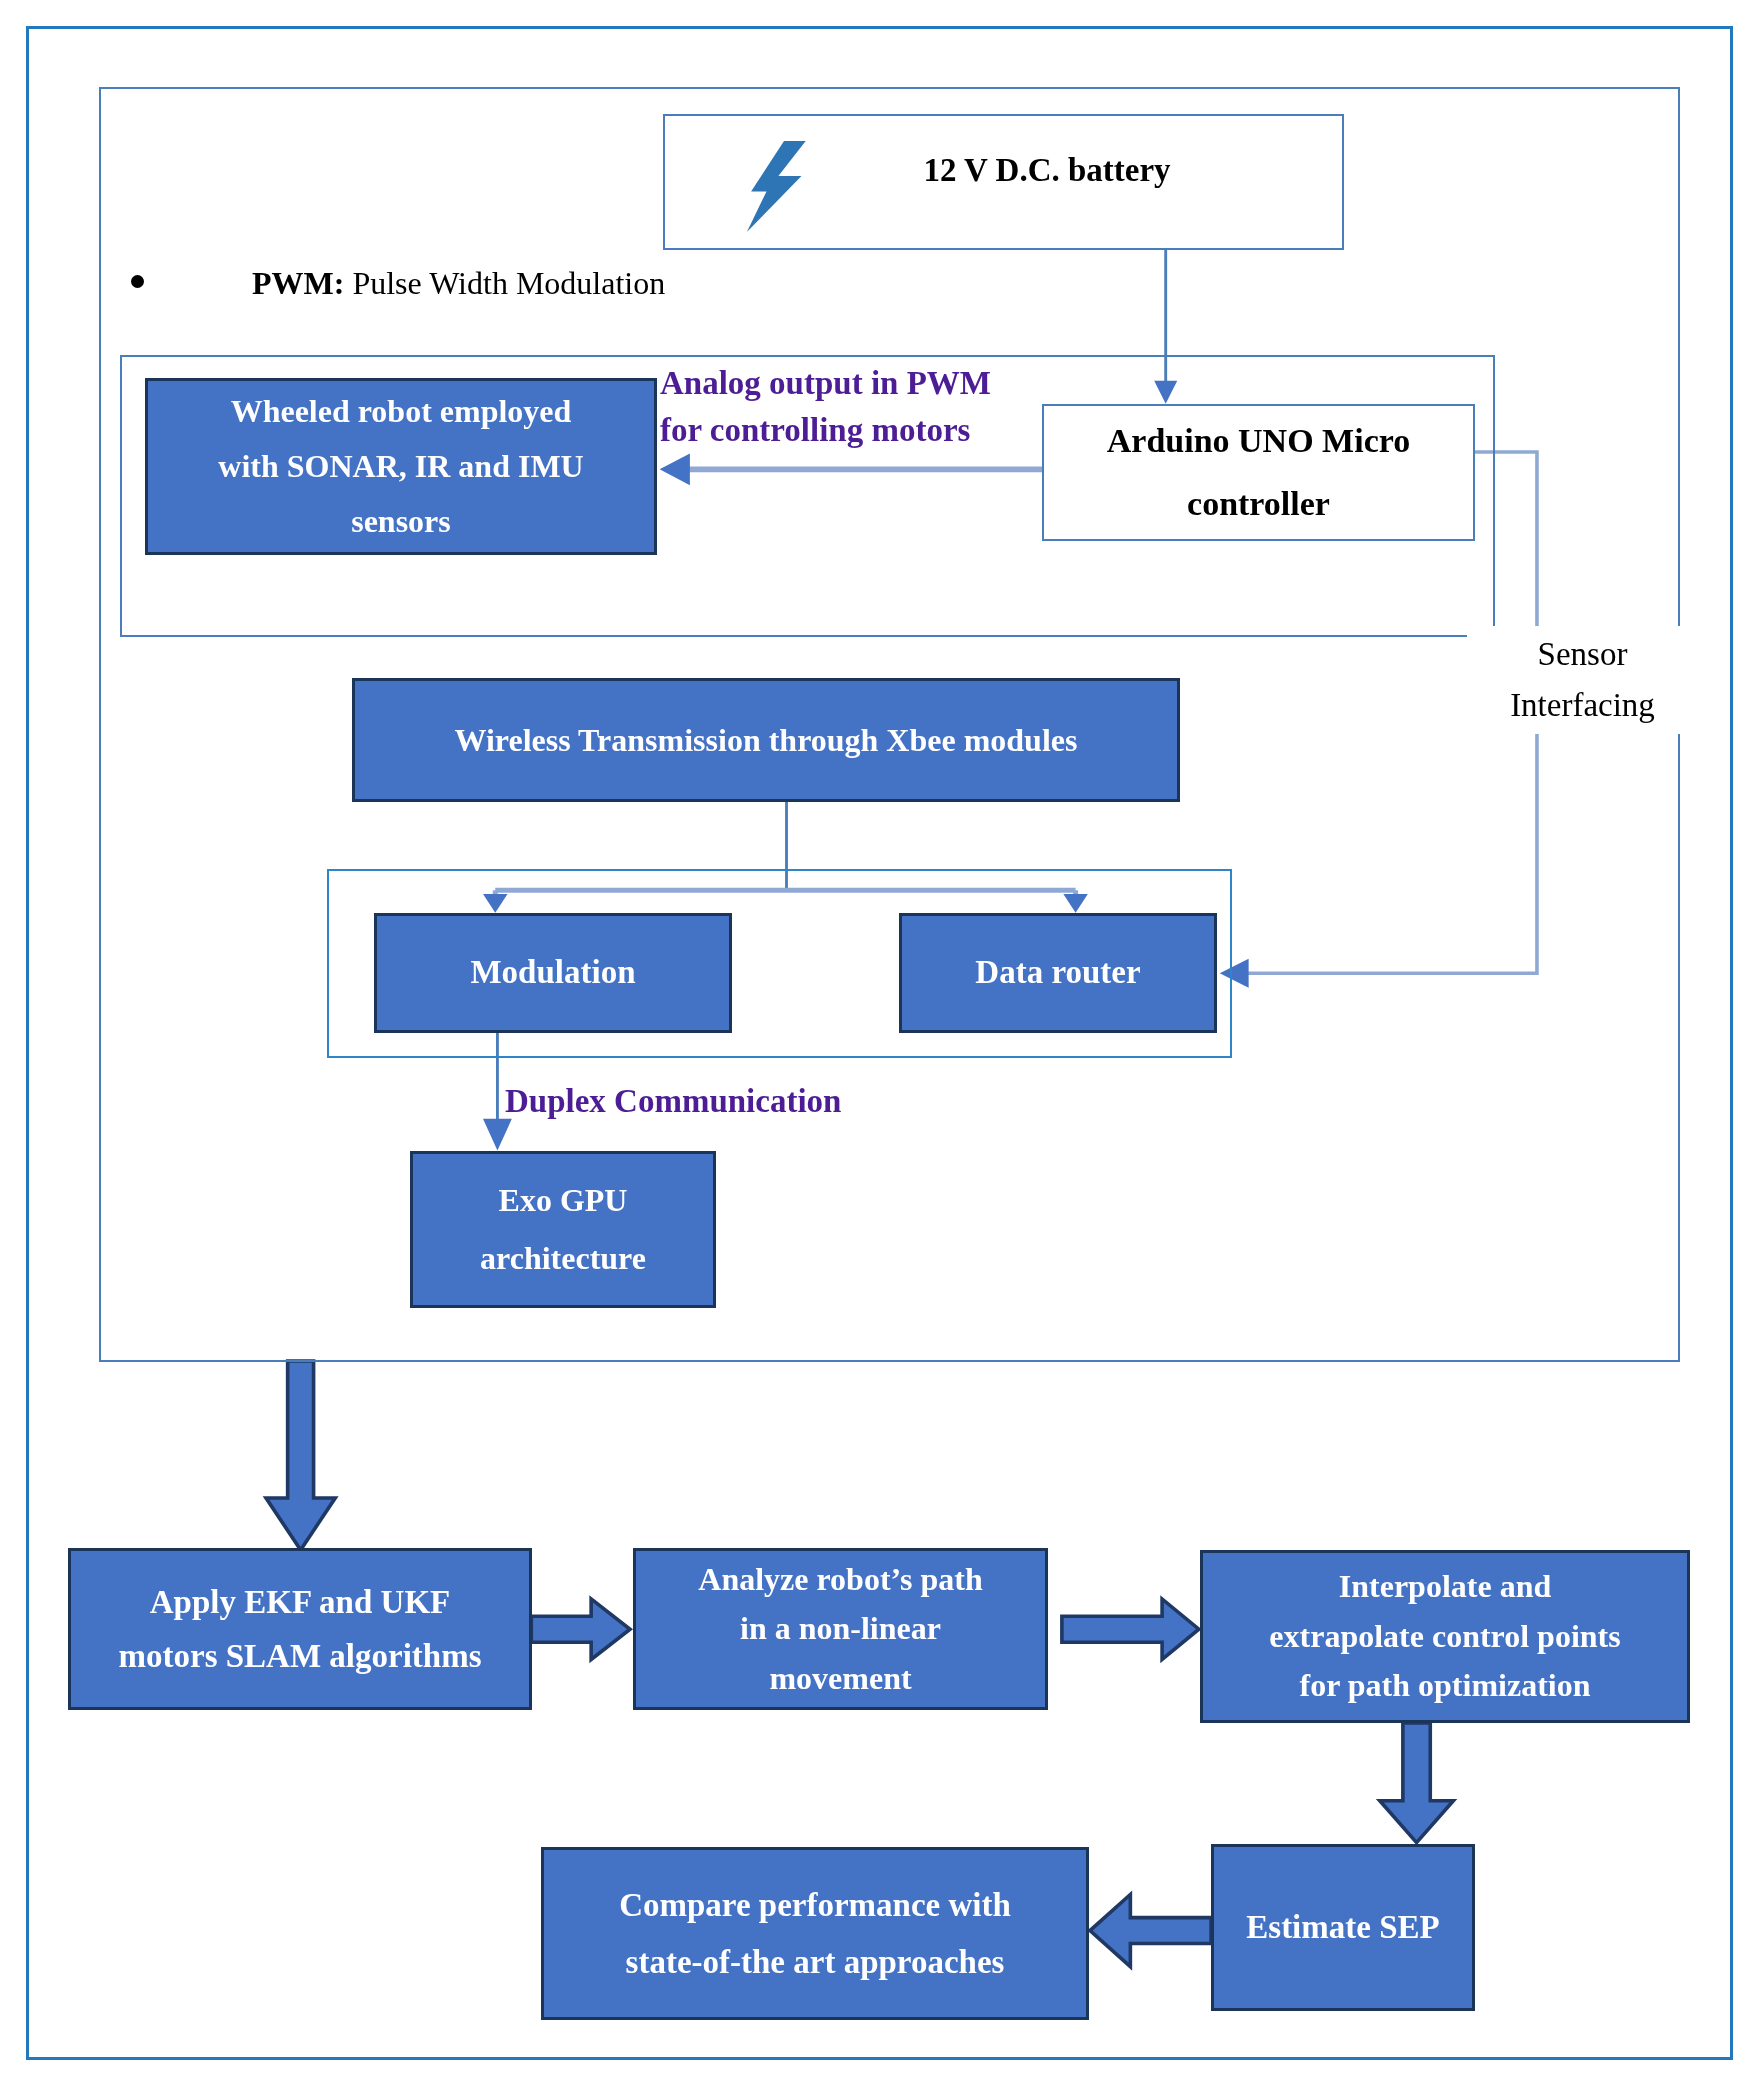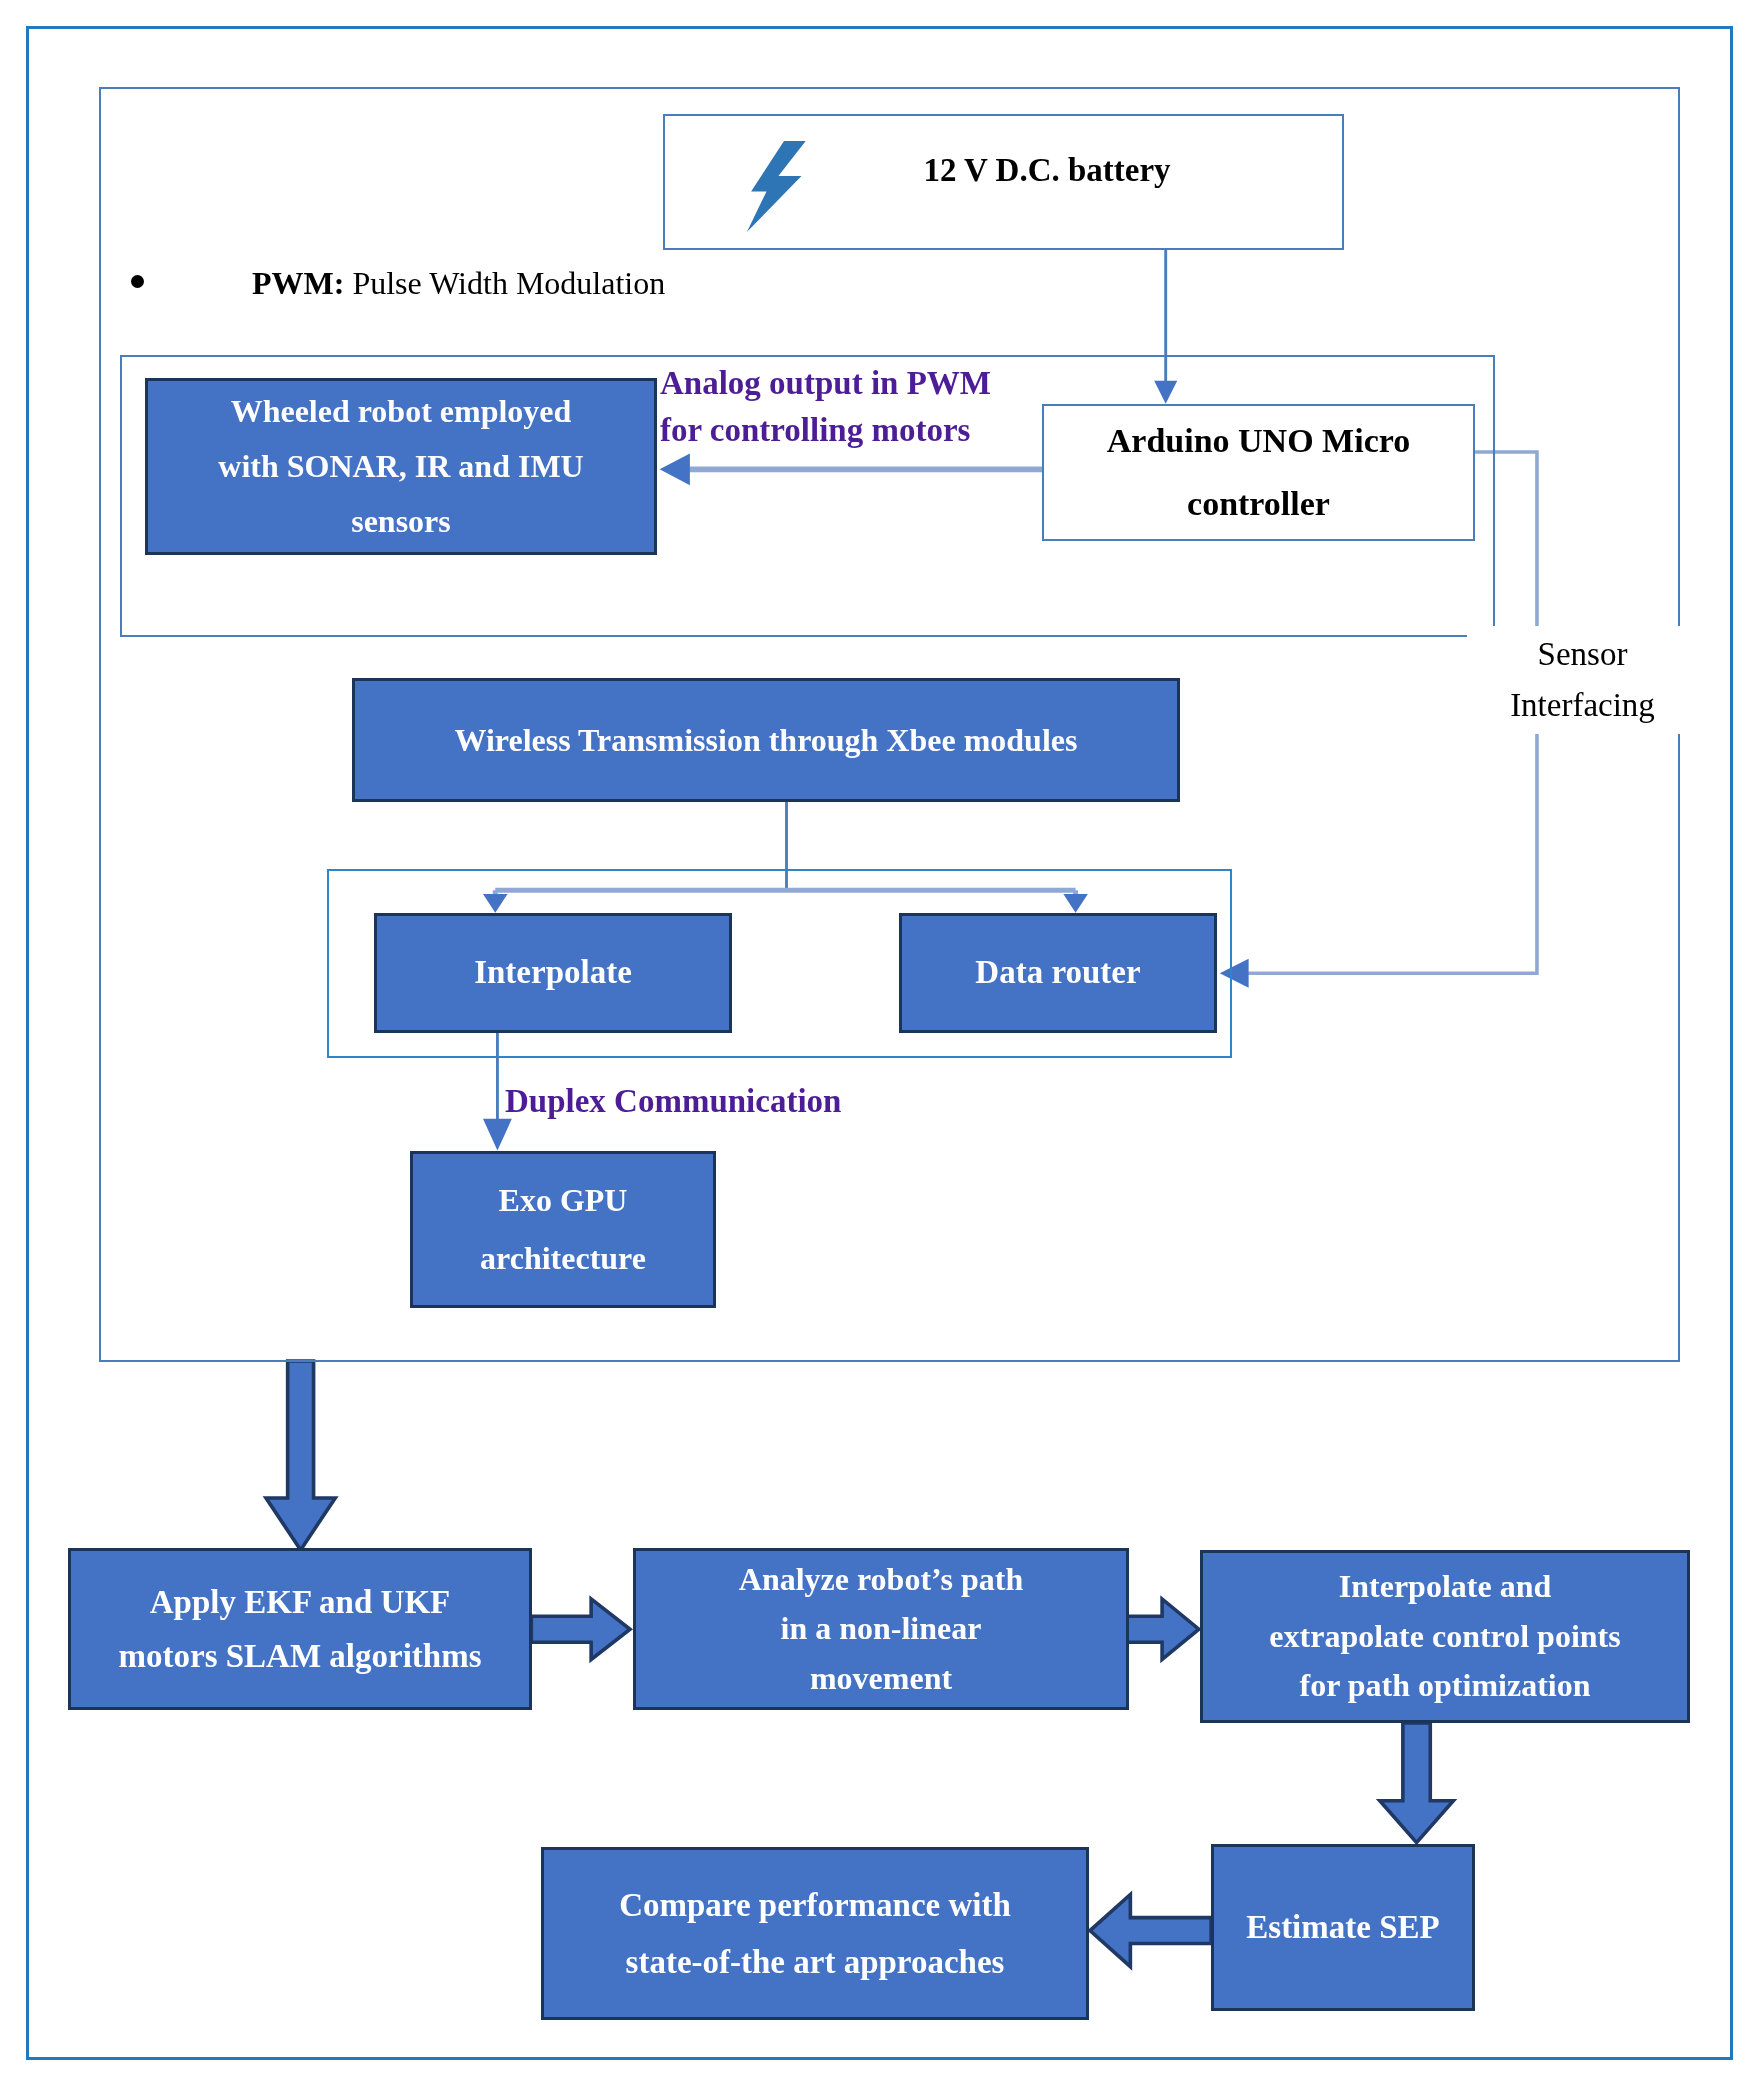--- a/index.html
+++ b/index.html
@@ -122,40 +122,40 @@
   </div>
 
   <div class="abs ann-reg sensor-bg layer2" style="left:1467px;top:626px;width:231px;">Sensor
 Interfacing</div>
 
   <div class="abs box box-fill layer2" style="left:352px;top:678px;width:828px;height:124px;">
     <span class="lbl t44 single" style="white-space:nowrap;">Wireless Transmission through Xbee modules</span>
   </div>
 
   <div class="abs box box-fill layer2" style="left:374px;top:913px;width:358px;height:120px;">
-    <span class="lbl t46 single">Interpolate</span>
+    <span class="lbl t46 single">Modulation</span>
   </div>
 
   <div class="abs box box-fill layer2" style="left:899px;top:913px;width:318px;height:120px;">
     <span class="lbl t46 single">Data router</span>
   </div>
 
   <div class="abs ann-bold layer2" style="left:505px;top:1078px;width:433px;">Duplex Communication</div>
 
   <div class="abs box box-fill layer2" style="left:410px;top:1151px;width:306px;height:157px;">
     <span class="lbl t44" style="line-height:1.8;">Exo GPU
 architecture</span>
   </div>
 
   <div class="abs box box-fill layer2" style="left:68px;top:1548px;width:464px;height:162px;">
     <span class="lbl t46" style="line-height:1.65;">Apply EKF and UKF
 motors SLAM algorithms</span>
   </div>
 
-  <div class="abs box box-fill layer2" style="left:633px;top:1548px;width:496px;height:162px;">
+  <div class="abs box box-fill layer2" style="left:633px;top:1548px;width:415px;height:162px;">
     <span class="lbl analyze-lbl">Analyze robot’s path
 in a non-linear
 movement</span>
   </div>
 
   <div class="abs box box-fill layer2" style="left:1200px;top:1550px;width:490px;height:173px;">
     <span class="lbl analyze-lbl">Interpolate and
 extrapolate control points
 for path optimization</span>
   </div>

